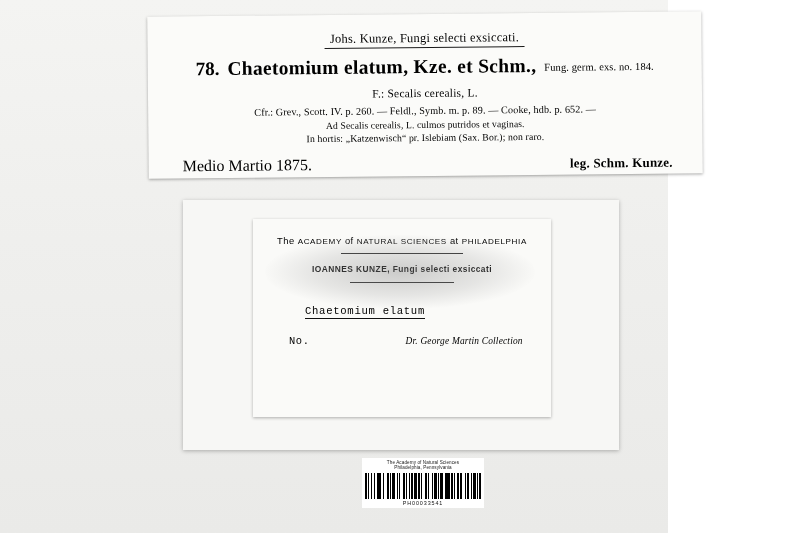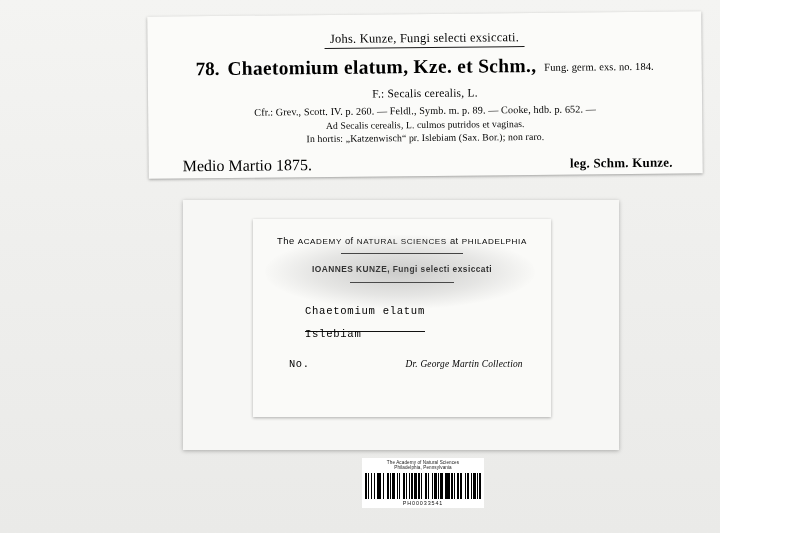--- a/index.html
+++ b/index.html
@@ -13,21 +13,21 @@
     overflow: hidden;
     position: relative;
     font-family: "Liberation Serif", serif;
     color: #000;
   }
 
   
   #sheet {
     position: absolute;
     left: 0; top: 0;
-    width: 720px; height: 533px;
+    width: 668px; height: 533px;
     background:
       linear-gradient(180deg, #f4f4f2 0%, #efefed 45%, #eaeae8 100%);
   }
 
   
   #upper-label {
     position: absolute;
     left: 148px; top: 14px;
     width: 554px; height: 162px;
     background: #fbfbf9;
@@ -166,21 +166,21 @@
   }
   .typed {
     font-family: "Liberation Mono", monospace;
     font-size: 10.6px;
     letter-spacing: .7px;
     margin-left: 38px;
     margin-bottom: 11px;
   }
   .typed.underlined span {
     border-bottom: 1px solid #111;
-    padding-bottom: 14px;
+    padding-bottom: 1px;
   }
   .a-foot {
     display: flex;
     align-items: baseline;
     gap: 52px;
     margin-top: 18px;
     margin-left: 22px;
   }
   .a-foot .no2 {
     font-family: "Liberation Mono", monospace;
@@ -277,23 +277,20 @@
     <div class="a-rule"></div>
 
     <div class="a-sub">IOANNES KUNZE, Fungi selecti exsiccati</div>
     <div class="a-rule2"></div>
 
 
     <div class="typed underlined">
       <span>Chaetomium elatum</span>
     </div>
 
-    <div class="typed">
-      <span>Islebiam</span>
-    </div>
 
     <div class="a-foot">
       <span class="no2">No.</span>
       <span class="coll">Dr. George Martin Collection</span>
     </div>
   </div>
 
   <div id="barcode-label">
     <div class="bc-head">The Academy of Natural Sciences</div>
     <div class="bc-head">Philadelphia, Pennsylvania</div>

